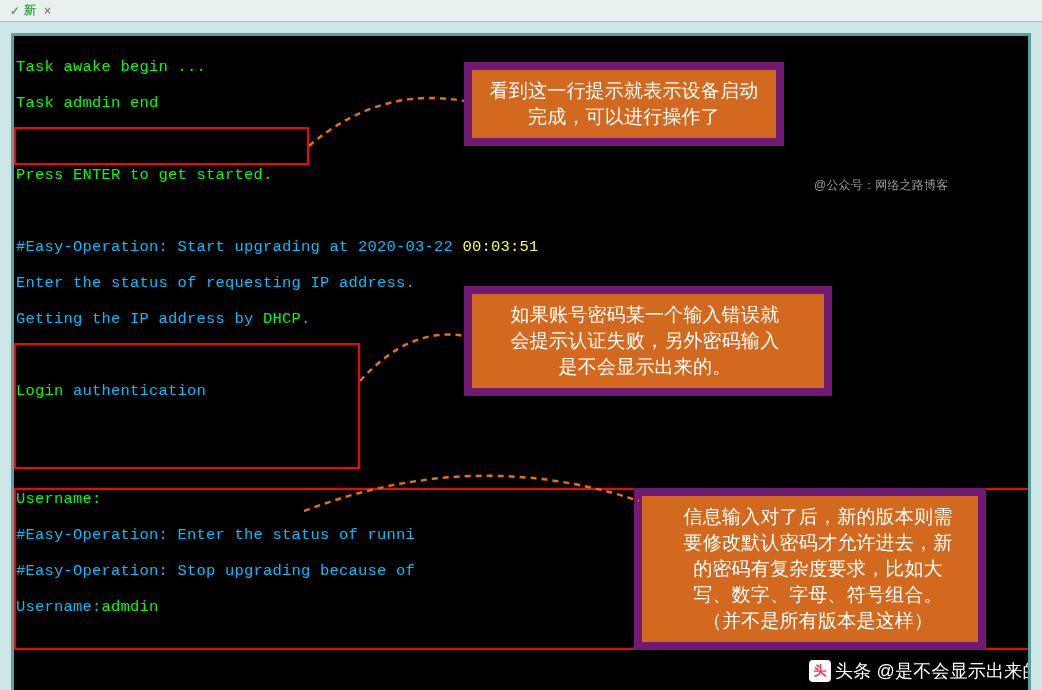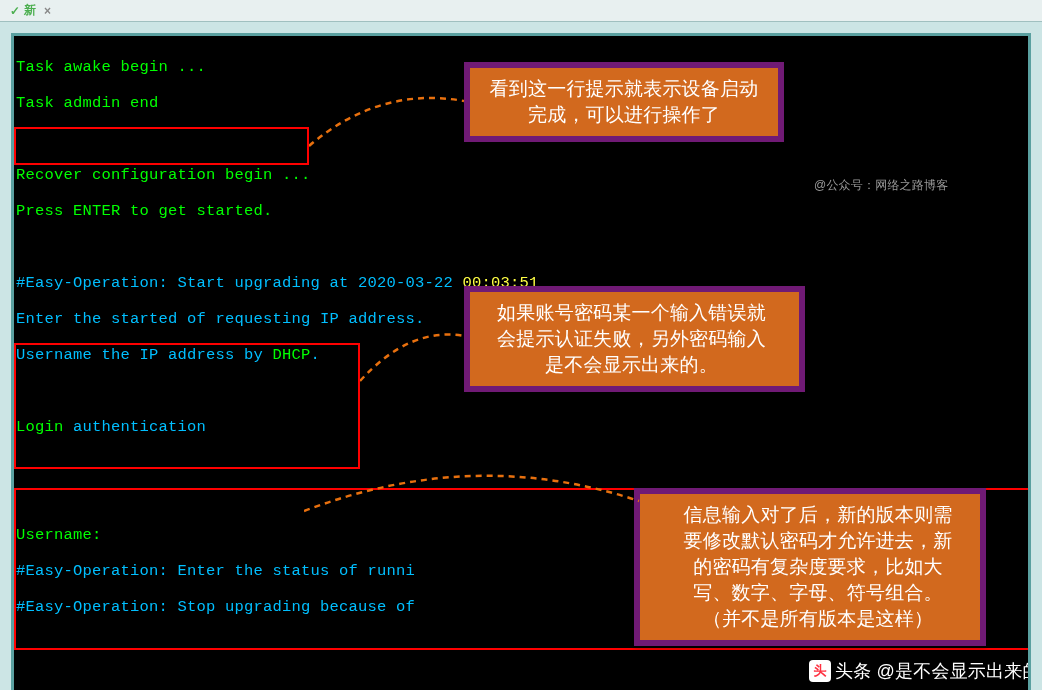--- a/index.html
+++ b/index.html
@@ -56,21 +56,21 @@
   .y { color: #ffff44; }
 
   .redbox {
     position: absolute;
     border: 2.5px solid #ff0000;
     pointer-events: none;
   }
   .callout {
     position: absolute;
     background: #d2691e;
-    border: 6px solid #701a75;
+    border: 8px solid #701a75;
     color: #fff;
     font-family: "Microsoft YaHei", "SimSun", sans-serif;
     font-size: 19px;
     line-height: 26px;
     padding: 8px 14px;
     text-align: center;
     box-shadow: 0 2px 4px rgba(0,0,0,0.3);
   }
   .watermark1 {
     position: absolute;
@@ -105,33 +105,33 @@
     <span>新</span>
     <span class="close">×</span>
   </div>
 </div>
 
 <div class="outer-frame">
   <div class="terminal">
 <span class="ln g">Task awake begin ...</span>
 <span class="ln g">Task admdin end</span>
 <span class="ln"></span>
-<span class="ln g">Recover configuration begin ...</span>
 <span class="ln g">Press ENTER to get started.</span>
 <span class="ln"></span>
 <span class="ln"><span class="c">#Easy-Operation: Start upgrading at 2020-03-22 </span><span class="y">00:03:51</span></span>
-<span class="ln c">Enter the started of requesting IP address.</span>
-<span class="ln"><span class="c">Username the IP address by </span><span class="g">DHCP</span><span class="c">.</span></span>
+<span class="ln c">Enter the status of requesting IP address.</span>
+<span class="ln"><span class="c">Getting the IP address by </span><span class="g">DHCP</span><span class="c">.</span></span>
 <span class="ln"></span>
 <span class="ln"><span class="g">Login</span><span class="c"> authentication</span></span>
 <span class="ln"></span>
 <span class="ln"></span>
 <span class="ln g">Username:</span>
 <span class="ln c">#Easy-Operation: Enter the status of runni</span>
 <span class="ln c">#Easy-Operation: Stop upgrading because of </span>
+<span class="ln"><span class="c">Username:</span><span class="g">admdin</span></span>
 
 
 
 
 
 
 
 
 
 
@@ -146,21 +146,21 @@
 
 
     
     <div class="redbox" style="left:0px; top:91px; width:295px; height:38px;"></div>
     <div class="redbox" style="left:0px; top:307px; width:346px; height:126px;"></div>
     <div class="redbox" style="left:0px; top:452px; width:1020px; height:162px;"></div>
 
     
     <div class="callout" style="left:450px; top:26px; width:320px; white-space:pre-line;">看到这一行提示就表示设备启动
 完成，可以进行操作了</div>
-    <div class="callout" style="left:450px; top:250px; width:341px; white-space:pre-line;padding-left:8px;">如果账号密码某一个输入错误就
+    <div class="callout" style="left:450px; top:250px; width:368px; white-space:pre-line;padding-left:8px;">如果账号密码某一个输入错误就
 会提示认证失败，另外密码输入
 是不会显示出来的。</div>
     <div class="callout" style="left:620px; top:452px; width:352px; white-space:pre-line;padding-left:30px;">信息输入对了后，新的版本则需
 要修改默认密码才允许进去，新
 的密码有复杂度要求，比如大
 写、数字、字母、符号组合。
 （并不是所有版本是这样）</div>
 
     
     <svg class="arc" style="left:295px; top:50px; width:160px; height:70px;">

